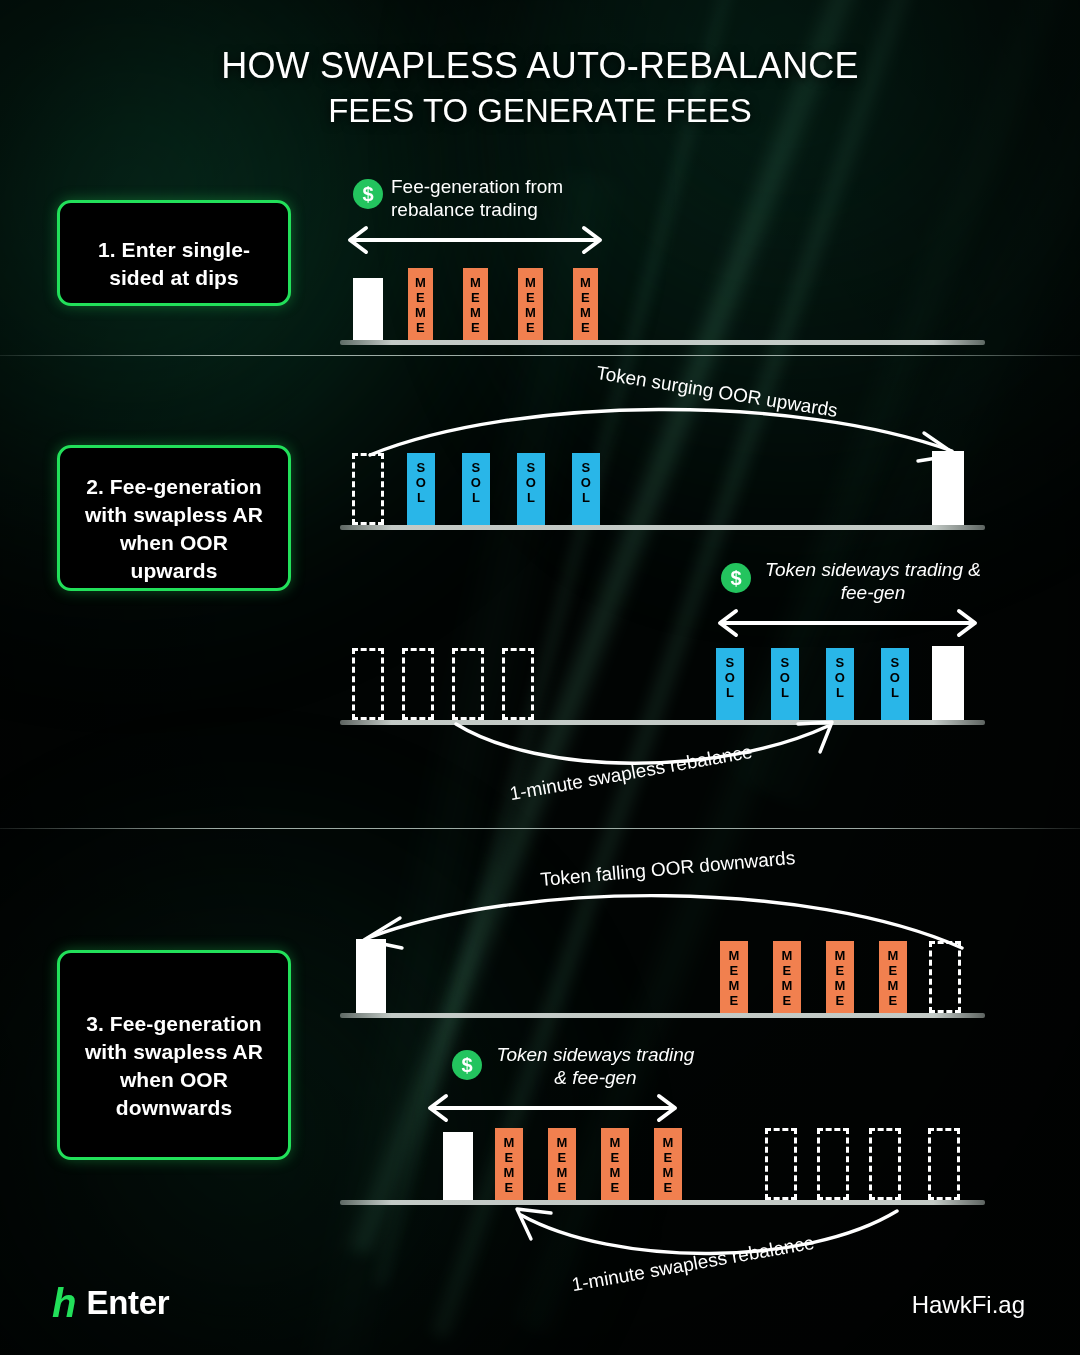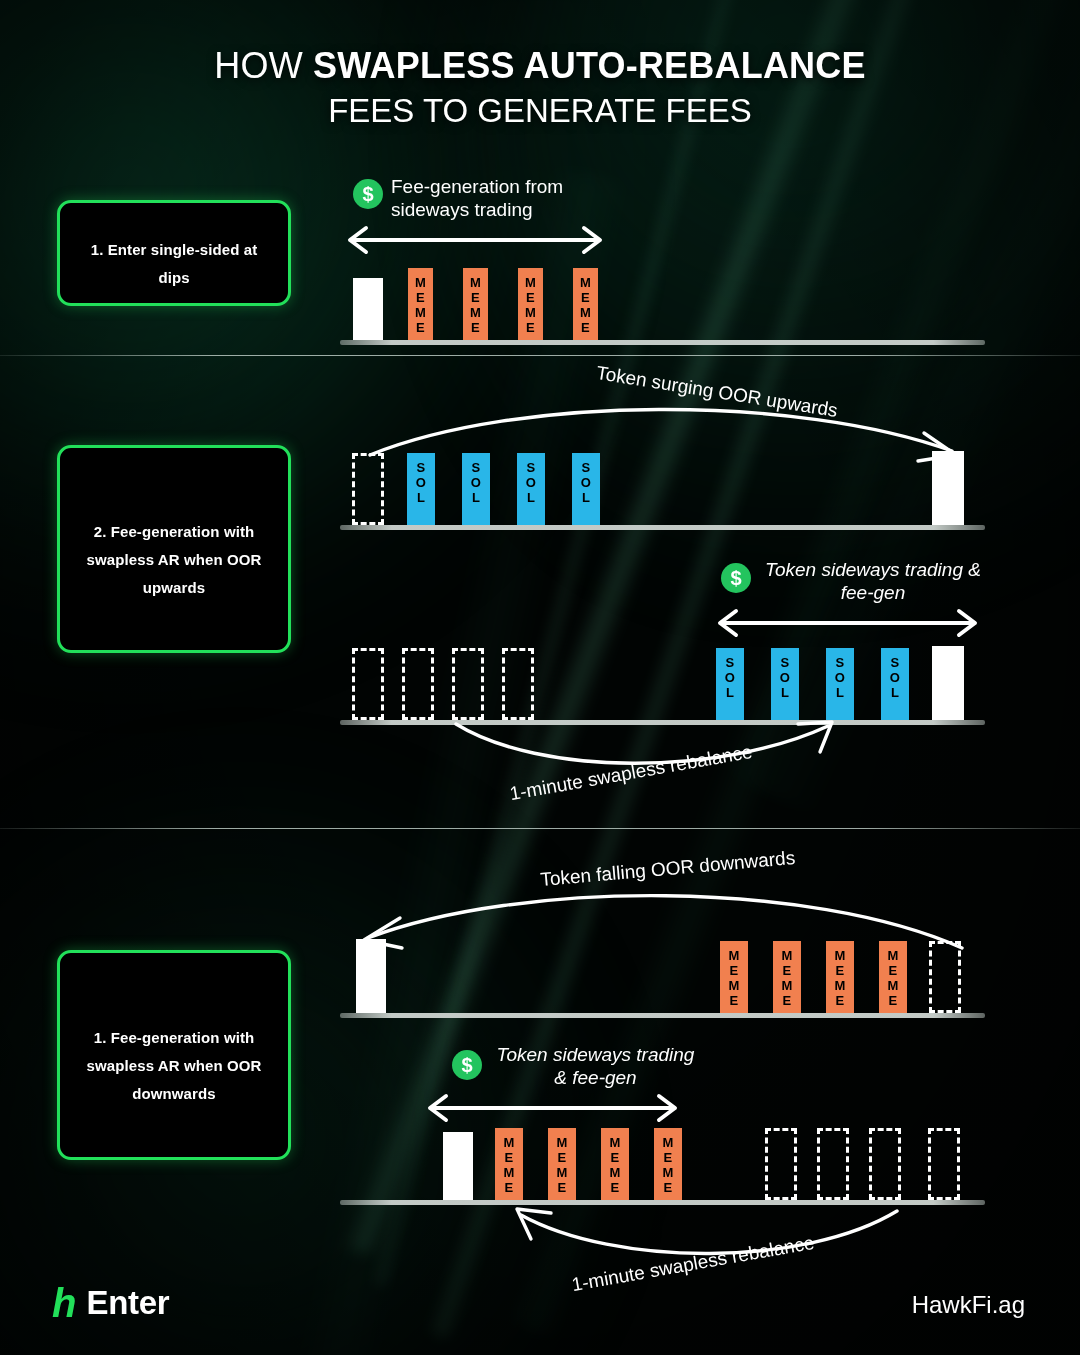--- a/index.html
+++ b/index.html
@@ -37,35 +37,35 @@
             background:linear-gradient(90deg, rgba(0,0,0,0), rgba(50,150,110,.24), rgba(0,0,0,0)); }
   #bg .vig { position:absolute; inset:0;
              background:radial-gradient(ellipse at 50% 45%, rgba(0,0,0,0) 35%, rgba(0,0,0,.55) 85%); }
 
   
   #title { position:absolute; left:0; top:46px; width:1080px; text-align:center; z-index:3; }
   #title .l1 { font-size:36px; letter-spacing:.2px; line-height:40px; white-space:nowrap;
                text-shadow:0 2px 10px rgba(0,0,0,.9); }
   #title .l2 { font-size:33px; line-height:38px; margin-top:6px; white-space:nowrap;
                text-shadow:0 2px 10px rgba(0,0,0,.9); }
-  #title .strong { font-weight:bold; }
+  #title .strong { font-weight:normal; }
 
   
   .divider { position:absolute; left:0; width:1080px; height:1px;
              background:linear-gradient(90deg, rgba(150,165,158,.15), rgba(185,200,193,.85) 20%, rgba(185,200,193,.85) 80%, rgba(150,165,158,.15));
              z-index:3; }
 
   
   .step-box {
     position:absolute; background:#000; border:3px solid #22e05a; border-radius:14px;
     display:flex; align-items:center; justify-content:center; text-align:center;
     box-shadow:0 0 14px rgba(34,224,90,.35), inset 0 0 12px rgba(0,0,0,.8);
     z-index:4; padding:10px 14px;
   }
-  .step-box span { font-size:15px; font-weight:bold; line-height:28px; letter-spacing:.1px;margin-top:22px; }
+  .step-box span { font-size:21px; font-weight:bold; line-height:28px; letter-spacing:.1px;margin-top:22px; }
 
   
   .baseline { position:absolute; height:5px; border-radius:2px;
               background:linear-gradient(90deg, rgba(170,180,175,.55), rgba(205,212,208,.95) 8%, rgba(205,212,208,.95) 92%, rgba(170,180,175,.55)); }
   .bar { position:absolute; bottom:0; }
   .bar.white { background:#ffffff; }
   .bar.meme  { background:#f1804f; }
   .bar.sol   { background:#29b6e8; }
   .bar.dash  { background:transparent; border:3px dashed #ffffff; }
   .bar .lbl {
@@ -124,21 +124,21 @@
 
 <div class="step-box" style="left:57px; top:200px; width:234px; height:106px;">
   <span>1. Enter single-sided at dips</span>
 </div>
 
 <div class="chart" style="left:340px; top:175px; width:650px; height:170px;">
 
   <div class="dollar" style="left:13px; top:4px;">
     <span>$</span>
   </div>
-  <div class="anno" style="left:51px; top:0px; width:250px;">Fee-generation from sideways trading</div>
+  <div class="anno" style="left:51px; top:0px; width:250px;">Fee-generation from rebalance trading</div>
 
   <svg style="left:0; top:50px;" width="270" height="30" viewBox="0 0 270 30">
     <line class="stroke" x1="12" y1="15" x2="258" y2="15"></line>
     <polyline class="stroke" points="26,3 10,15 26,27"></polyline>
     <polyline class="stroke" points="244,3 260,15 244,27"></polyline>
   </svg>
 
   <div style="position:absolute; left:0; top:0; width:650px; height:170px;">
     <div class="bar white" style="left:13px; bottom:5px; width:30px; height:62px;"></div>
     <div class="bar meme" style="left:68px; bottom:5px; width:25px; height:72px;">
@@ -170,21 +170,21 @@
           <div>M</div>
           <div>E</div>
           <div>M</div>
           <div>E</div>
         </div>
     </div>
     <div class="baseline" style="left:0px; bottom:0px; width:645px;"></div>
   </div>
 </div>
 
-<div class="step-box" style="left:57px; top:445px; width:234px; height:208px;">
+<div class="step-box" style="left:57px; top:445px; width:234px; height:146px;">
   <span>2. Fee-generation with  swapless AR when  OOR upwards</span>
 </div>
 
 <div class="chart" style="left:340px; top:385px; width:650px; height:145px;">
 
   <svg style="left:28px; top:8px;" width="600" height="90" viewBox="0 0 600 90">
     <path class="stroke-thin" d="M2,62 C150,2 430,2 584,58"></path>
     <polyline class="stroke-thin" points="556,40 588,62 550,68"></polyline>
   </svg>
   <div class="curve-label" style="left:255px; top:-4px; transform:rotate(9deg);">Token surging OOR upwards</div>
@@ -278,21 +278,21 @@
 
 <div class="chart" style="left:450px; top:718px; width:420px; height:100px;">
   <svg style="left:0; top:0;" width="400" height="70" viewBox="0 0 400 70">
     <path class="stroke-thin" d="M6,6 C90,58 270,58 378,8"></path>
     <polyline class="stroke-thin" points="348,6 382,4 370,34"></polyline>
   </svg>
   <div class="curve-label" style="left:58px; top:44px; transform:rotate(-10deg);">1-minute swapless rebalance</div>
 </div>
 
 <div class="step-box" style="left:57px; top:950px; width:234px; height:210px;">
-  <span>1. Fee-generation with  swapless AR when  OOR downwards</span>
+  <span>3. Fee-generation with  swapless AR when  OOR downwards</span>
 </div>
 
 <div class="chart" style="left:340px; top:868px; width:650px; height:150px;">
 
   <svg style="left:20px; top:12px;" width="610" height="90" viewBox="0 0 610 90">
     <path class="stroke-thin" d="M602,68 C450,0 160,0 8,58"></path>
     <polyline class="stroke-thin" points="40,38 4,60 42,68"></polyline>
   </svg>
   <div class="curve-label" style="left:200px; top:-10px; transform:rotate(-5deg);">Token falling OOR downwards</div>
 

